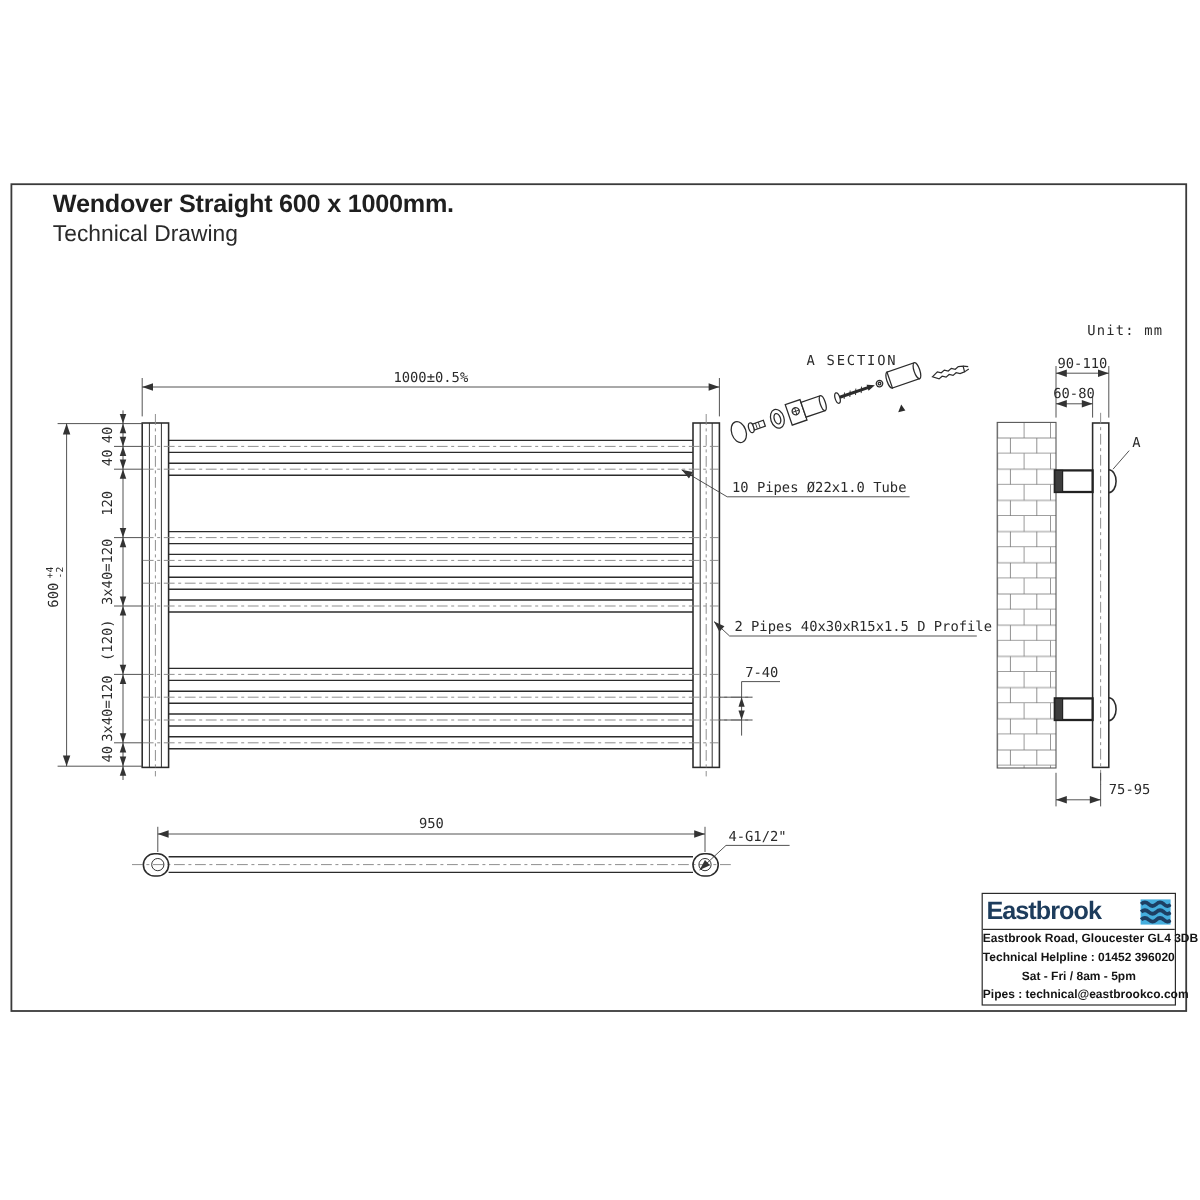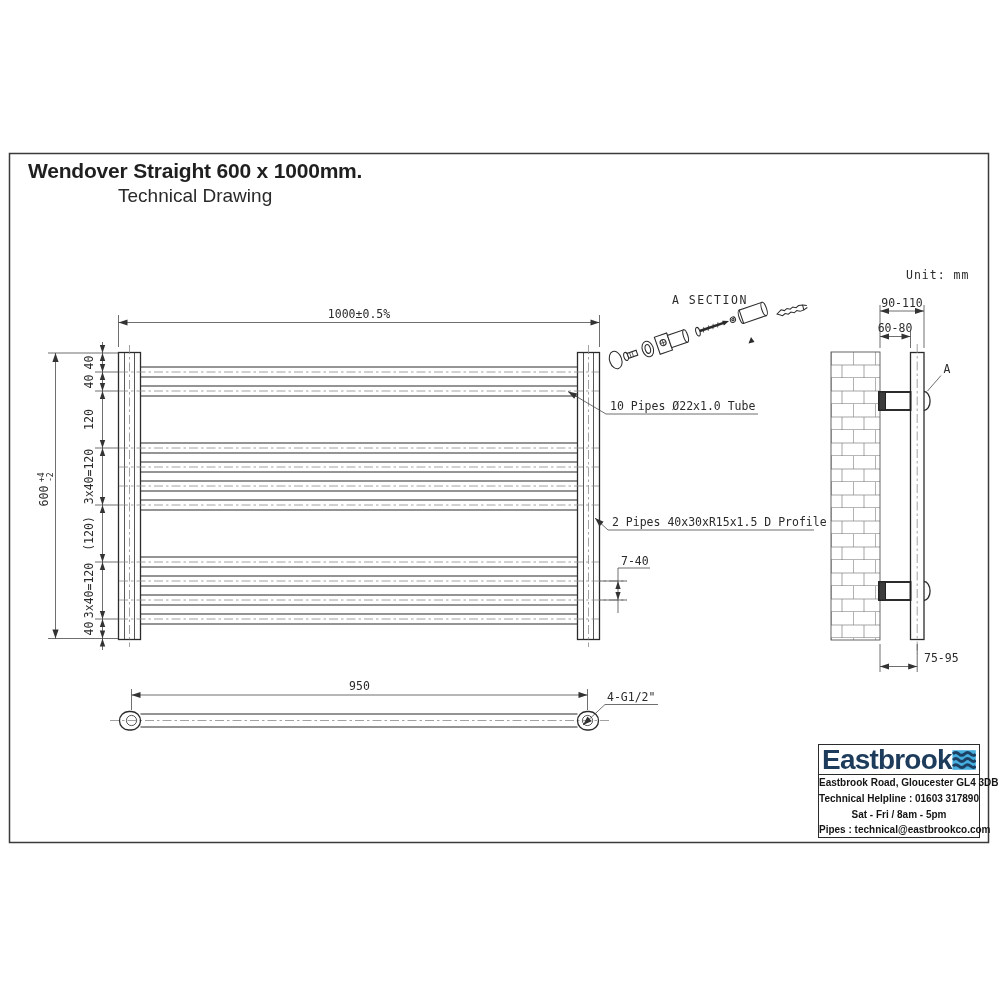--- a/index.html
+++ b/index.html
@@ -1,35 +1,35 @@
 <!DOCTYPE html>
 <html><head>
 <meta charset="utf-8">
 <style>
   html,body{margin:0;padding:0;background:#fff;}
   #page{position:relative;width:1000px;height:1000px;background:#fff;overflow:hidden;
         font-family:"Liberation Sans",sans-serif;}
   #drawing{position:absolute;left:0;top:0;}
-  .title-block{position:absolute;left:28px;top:158px;color:#1f1f1f;}
+  .title-block{position:absolute;left:44px;top:158px;color:#1f1f1f;}
   .title-main{font-size:21px;font-weight:700;letter-spacing:-0.2px;line-height:26px;}
-  .title-sub{font-size:19px;font-weight:400;line-height:24px;color:#2a2a2a;text-align:center;}
+  .title-sub{font-size:19px;font-weight:400;line-height:24px;color:#2a2a2a;}
   
   .ol{stroke:#2b2b2b;fill:none;stroke-width:1.3;}
   .thin{stroke:#2b2b2b;fill:none;stroke-width:0.8;}
   .rail{stroke:#2b2b2b;fill:none;stroke-width:1.15;}
   .dim{stroke:#3f3f3f;fill:none;stroke-width:0.75;}
   .cl{stroke:#8a8a8a;fill:none;stroke-width:0.8;stroke-dasharray:9 3 2.5 3;}
   .ctext{font-family:"DejaVu Sans Mono",monospace;fill:#2b2b2b;font-size:11.5px;}
   .ctext-sm{font-family:"DejaVu Sans Mono",monospace;fill:#2b2b2b;font-size:8px;}
   
   .infobox{position:absolute;left:818px;top:744px;width:162px;height:94px;
            border:1.5px solid #2b2b2b;background:#fff;box-sizing:border-box;}
   .logo-row{height:29px;border-bottom:1.2px solid #2b2b2b;display:flex;
             align-items:center;justify-content:space-between;padding:0 3px;}
-  .brand{font-size:28px;font-weight:700;color:#1d3c5c;letter-spacing:-0.8px;}
+  .brand{font-size:21px;font-weight:700;color:#1d3c5c;letter-spacing:-0.8px;}
   .info-lines{display:flex;flex-direction:column;}
   .info-line{font-size:10px;font-weight:600;color:#141414;text-align:center;
              line-height:15.8px;white-space:nowrap;}
 </style>
 </head>
 <body>
 
 <div id="page">
 
   <div class="title-block">
@@ -277,19 +277,19 @@
       <span class="brand">Eastbrook</span>
       <svg width="26" height="22" viewBox="0 0 26 22">
         <rect x="0.5" y="0.5" width="25" height="21" fill="#45aede"></rect>
         <path d="M1 4.5 q3 -3 6.3 0 q3 3 6.3 0 q3 -3 6.3 0 q3 3 5.6 0.3" stroke="#1d3f63" stroke-width="3.1" fill="none"></path>
         <path d="M1 11 q3 -3 6.3 0 q3 3 6.3 0 q3 -3 6.3 0 q3 3 5.6 0.3" stroke="#1d3f63" stroke-width="3.1" fill="none"></path>
         <path d="M1 17.5 q3 -3 6.3 0 q3 3 6.3 0 q3 -3 6.3 0 q3 3 5.6 0.3" stroke="#1d3f63" stroke-width="3.1" fill="none"></path>
       </svg>
     </div>
     <div class="info-lines">
       <div class="info-line">Eastbrook Road, Gloucester GL4 3DB</div>
-      <div class="info-line">Technical Helpline : 01603 317890</div>
+      <div class="info-line">Technical Helpline : 01452 396020</div>
       <div class="info-line">Sat - Fri / 8am - 5pm</div>
       <div class="info-line">Pipes : technical@eastbrookco.com</div>
     </div>
   </div>
 
 </div>
 
 </body></html>

